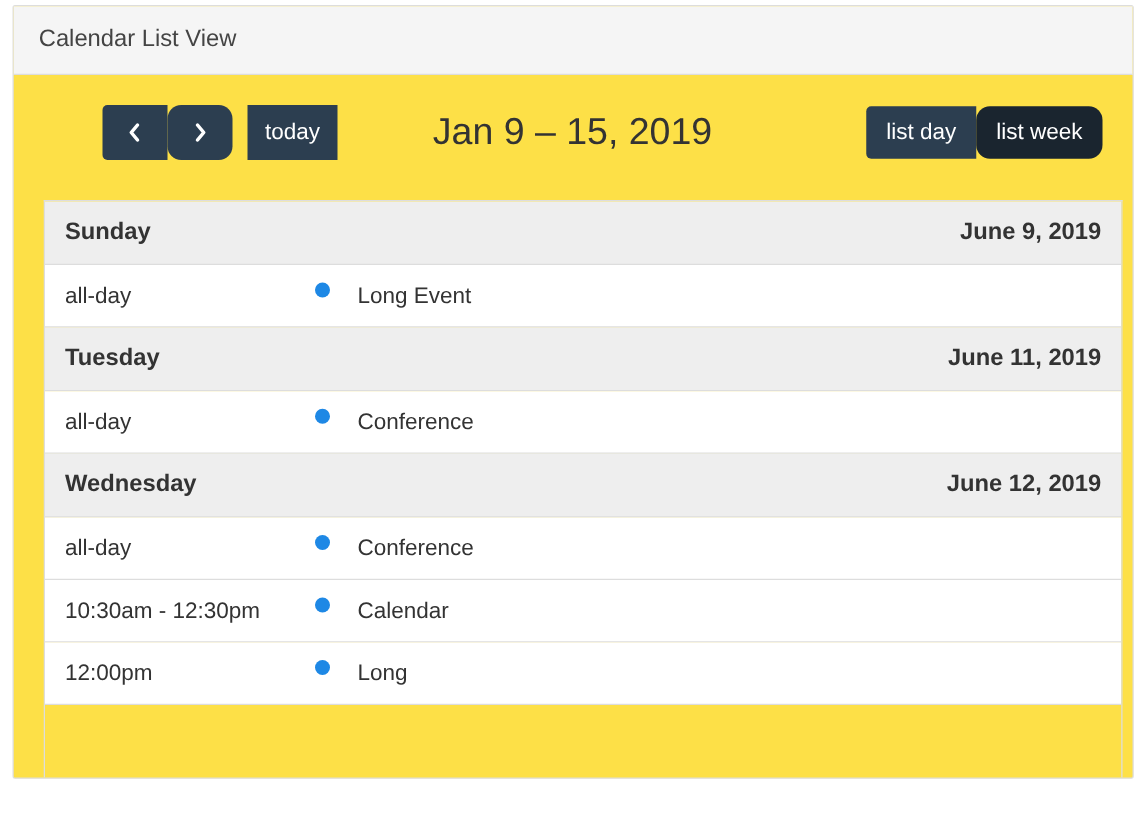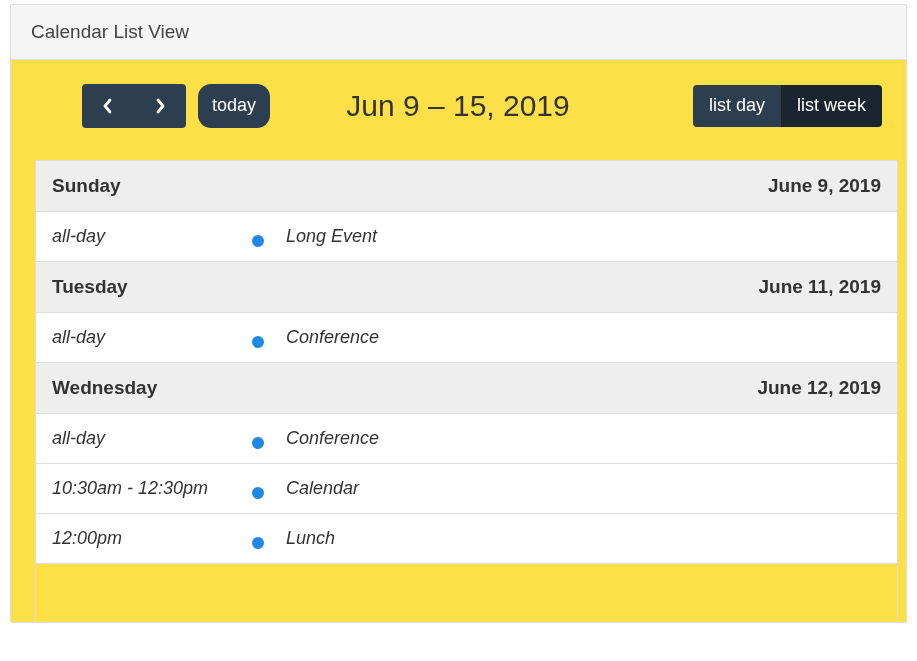--- a/index.html
+++ b/index.html
@@ -31,29 +31,29 @@
       padding: 24px 24px 16px 24px;
     }
     .btn-group { display: inline-flex; padding-left: 47px; }
     .btn {
       background: #2C3E50;
       color: #fff;
       border: none;
       font-size: 18px;
       padding: 10px 16px;
       cursor: pointer;
-      border-radius: 13px;
+      border-radius: 0;
       display: inline-flex;
       align-items: center;
       justify-content: center;
       line-height: 1.2;
     }
     .btn-group .btn { border-radius: 0; }
     .btn-group .btn:first-child { border-top-left-radius: 4px; border-bottom-left-radius: 4px; }
-    .btn-group .btn:last-child { border-top-right-radius: 4px; border-bottom-right-radius: 4px; }
+    .btn-group .btn:last-child { border-top-right-radius: 4px; border-bottom-right-radius: 4px; border-radius: 11px; }
     .btn-nav { width: 52px; height: 44px; padding: 0; }
     .btn-today { margin-left: 12px; padding: 10px 14px; height: 44px;}
     .btn-active { background: #1a252f; }
     .title {
       font-size: 30px;
       color: #333;
       font-weight: 400;
     }
     .left-group { display:flex; align-items:center; }
     .list-wrap {
@@ -70,28 +70,27 @@
       background: #eeeeee;
       border-bottom: 1px solid #ddd;
       padding: 14px 16px;
       font-size: 19px;
       color: #333;
     }
     .day-header .dow { font-weight: 700; }
     .day-header .date { font-weight: 700; }
     .event-row {
       display: flex;
-      align-items: flex-end;
+      align-items: flex-start;
       border-bottom: 1px solid #ddd;
       padding: 14px 16px;
       font-size: 18px;
       color: #333;
       background: #fff;
       cursor: pointer;
-      font-style: italic;
     }
     .event-time { width: 200px; flex-shrink: 0; color: #333; }
     .event-dot {
       width: 12px; height: 12px; border-radius: 50%;
       background: #1e88e5;
       margin-right: 22px;
       flex-shrink: 0;
     }
     .event-title { flex: 1; }
     ::-webkit-scrollbar { width: 16px; background: #f1f1f1; }
@@ -115,21 +114,21 @@
         </button>
         <button class="btn btn-nav">
           <svg width="14" height="18" viewBox="0 0 14 18">
               <polyline class="chevron" points="5,3 10,9 5,15"></polyline>
             </svg>
         </button>
       </div>
       <button class="btn btn-today">today</button>
     </div>
 
-    <div class="title">Jun 9 – 15, 2019</div>
+    <div class="title">Jan 9 – 15, 2019</div>
 
     <div class="btn-group">
       <button class="btn">list day</button>
       <button class="btn btn-active">list week</button>
     </div>
   </div>
 
   <div class="list-wrap" id="list">
       <div class="day-header">
         <span class="dow">Sunday</span>
@@ -159,16 +158,16 @@
         <div class="event-title">Conference</div>
       </div>
       <div class="event-row">
         <div class="event-time">10:30am - 12:30pm</div>
         <div class="event-dot" style="background: rgb(30, 136, 229);"></div>
         <div class="event-title">Calendar</div>
       </div>
       <div class="event-row">
         <div class="event-time">12:00pm</div>
         <div class="event-dot" style="background: rgb(30, 136, 229);"></div>
-        <div class="event-title">Lunch</div>
+        <div class="event-title">Long</div>
       </div>
     </div>
 </div>
 
 </body></html>

